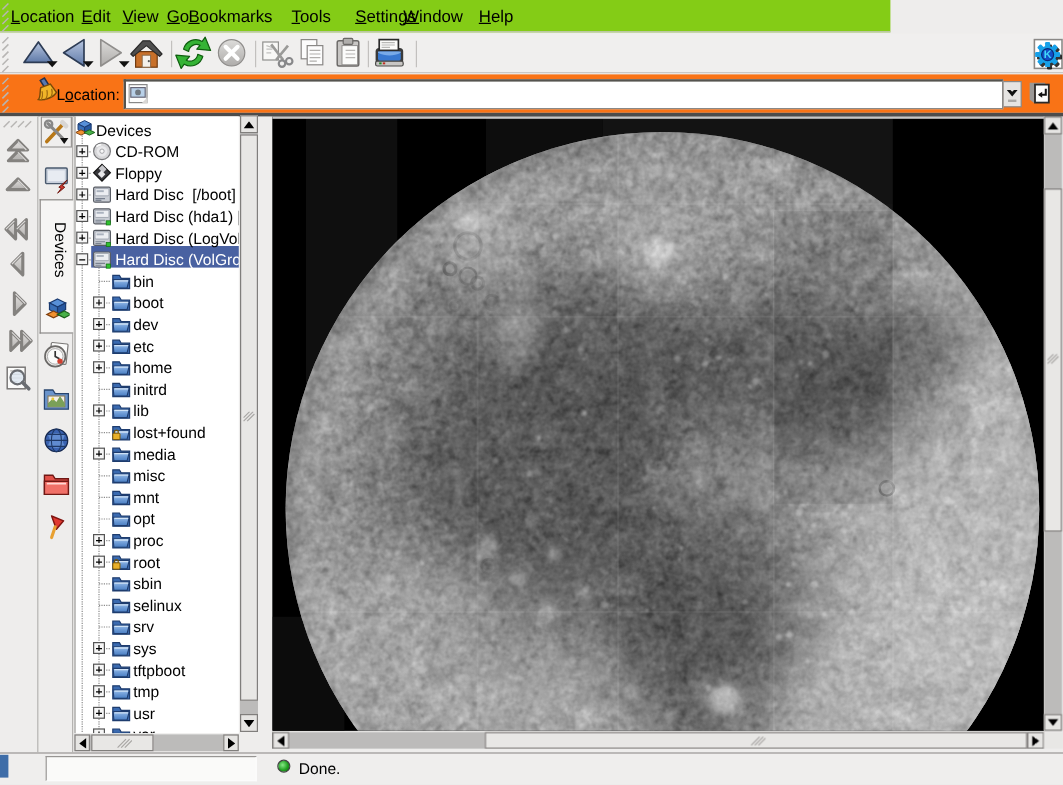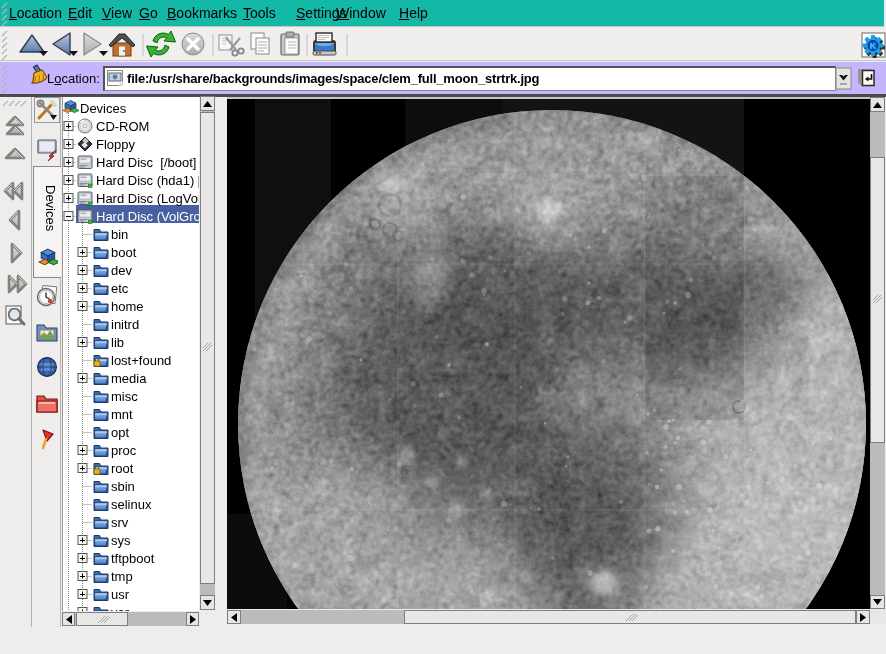--- a/index.html
+++ b/index.html
@@ -1,25 +1,25 @@
 <!DOCTYPE html>
 <html><head><meta charset="utf-8">
 <style>
 html,body{margin:0;padding:0;width:886px;height:654px;overflow:hidden;
 font-family:"Liberation Sans",sans-serif;background:#eeedec;}
 *{box-sizing:border-box;}
 .abs{position:absolute;}
 #win{position:relative;width:886px;height:654px;background:#eeedec;}
 
-#menubar{left:0;top:0;width:884px;height:27px;background:#14b8a6;border-bottom:1px solid #c9c7c5;padding-left:46px;}
+#menubar{left:0;top:0;width:742px;height:27px;background:#84cc16;border-bottom:1px solid #c9c7c5;padding-left:46px;}
 #menubar .mi{position:absolute;top:5px;font-size:14px;color:#000;}
 #menubar .mi u{text-decoration:underline;}
 
 #toolbar{left:0;top:28px;width:886px;height:33px;background:#f0efee;border-bottom:1px solid #c9c7c5;}
-#locbar{left:0;top:62px;width:886px;height:32px;background:#c4b5fd;}
+#locbar{left:0;top:62px;width:886px;height:32px;background:#f97316;}
 #darkline{left:0;top:94px;width:886px;height:3px;background:#4c4c4c;}
 
 #col1{left:0;top:97px;width:32px;height:530px;background:#eeedec;border-right:1px solid #b5b3b1;}
 #col2{left:33px;top:97px;width:28px;height:530px;background:#eeedec;border-right:1px solid #b5b3b1;}
 #tree{left:62px;top:97px;width:137px;height:514px;background:#fff;border-left:1px solid #9a9896;overflow:hidden;}
 
 #view{left:227px;top:97px;width:643px;height:512px;background:#000;overflow:hidden;}
 #viewtop{left:227px;top:97px;width:643px;height:2px;background:#c6c6c6;}
 
 .sbv,.sbh{position:absolute;background:#bcbbba;}
@@ -37,21 +37,21 @@
    <line x1="2" y1="8" x2="7" y2="3"></line>
           <line x1="2" y1="14" x2="7" y2="9"></line>
    <line x1="2" y1="20" x2="7" y2="15"></line>
           <line x1="2" y1="26" x2="7" y2="21"></line>
   </g>
  </svg>
  <div class="mi" style="left:9px"><u>L</u>ocation</div>
  <div class="mi" style="left:68px"><u>E</u>dit</div>
  <div class="mi" style="left:102px"><u>V</u>iew</div>
  <div class="mi" style="left:139px"><u>G</u>o</div>
- <div class="mi" style="left:167px"><u>B</u>ookmarks</div>
+ <div class="mi" style="left:157px"><u>B</u>ookmarks</div>
  <div class="mi" style="left:243px"><u>T</u>ools</div>
  <div class="mi" style="left:296px"><u>S</u>ettings</div>
  <div class="mi" style="left:336px"><u>W</u>indow</div>
  <div class="mi" style="left:399px"><u>H</u>elp</div>
 </div>
 
 <div class="abs" id="toolbar">
  <svg class="abs" style="left:0;top:0" width="886" height="33">
   <defs>
    <linearGradient id="bluarr" x1="0" y1="0" x2="0" y2="1">
@@ -203,21 +203,20 @@
   </g>
  </svg>
  <div class="abs" style="left:47px;top:9px;font-size:13px">L<span style="text-decoration:underline">o</span>cation:</div>
  <div class="abs" id="urlbox" style="left:103px;top:4px;width:733px;height:25px;background:#fff;border-top:2px solid #55544f;border-left:2px solid #55544f;border-bottom:1px solid #8a8886;border-right:1px solid #8a8886;"></div>
  <svg class="abs" style="left:107px;top:8px" width="17" height="17">
   <rect x="0.5" y="0.5" width="15" height="15" fill="#fcfcfc" stroke="#888"></rect>
   <rect x="2" y="3" width="12" height="8" fill="#b8d0e8" stroke="#667"></rect>
   <circle cx="8" cy="7" r="2.4" fill="#707880"></circle>
   <path d="M11 16 l5 -5 v5 z" fill="#d8d6d4"></path>
  </svg>
- <div class="abs" style="left:127px;top:9px;font-size:13px;font-weight:bold;color:#000;letter-spacing:-0.2px">file:/usr/share/backgrounds/images/space/clem_full_moon_strtrk.jpg</div>
 </div>
 <div class="abs" id="darkline"></div>
 
 <div class="abs" id="col1">
  <svg class="abs" style="left:0;top:0" width="31" height="530">
   <defs>
    <linearGradient id="garr" x1="0" y1="0" x2="0" y2="1">
     <stop offset="0" stop-color="#e2e0de"></stop>
             <stop offset="1" stop-color="#b2b0ae"></stop>
    </linearGradient>
@@ -962,13 +961,19 @@
  <svg width="14" height="12" style="position:absolute;left:219px;top:1px">
         <g stroke="#a8a6a4" stroke-width="1">
           <line x1="2" y1="9" x2="9" y2="2"></line>
           <line x1="5" y1="9" x2="12" y2="2"></line>
           <line x1="8" y1="9" x2="14" y2="3"></line>
         </g>
       </svg>
 </div>
 <div class="abs" style="left:870px;top:610px;width:16px;height:14px;background:#e8e7e5"></div>
 
+<div class="abs" id="statusbar">
+ <div class="abs" style="left:0;top:1px;width:7px;height:19px;background:#3e6da8"></div>
+ <div class="abs" style="left:38px;top:2px;width:176px;height:21px;background:#fafaf9;border-top:1px solid #979593;border-left:1px solid #979593;border-bottom:1px solid #fcfcfc;border-right:1px solid #fcfcfc"></div>
+ <div class="abs" style="left:231px;top:5px;width:11px;height:11px;border-radius:50%;background:radial-gradient(circle at 3.5px 3.5px,#86e886,#22a022 55%,#0c660c);border:1px solid #444"></div>
+ <div class="abs" style="left:249px;top:5px;font-size:13px">Done.</div>
+</div>
 
 </div>
 </body></html>

